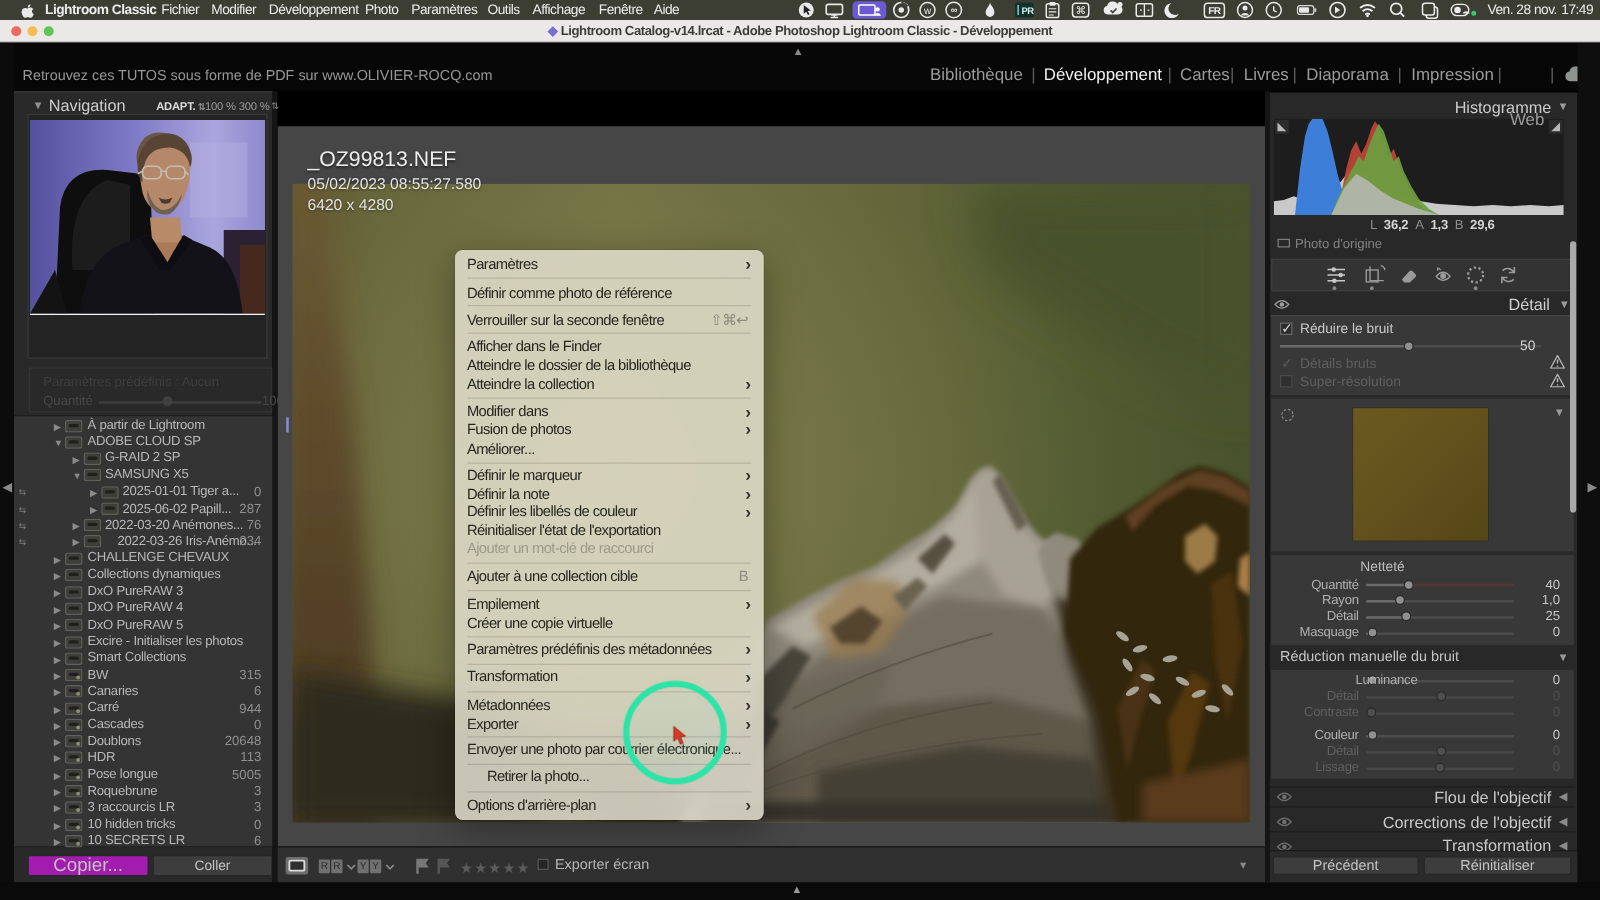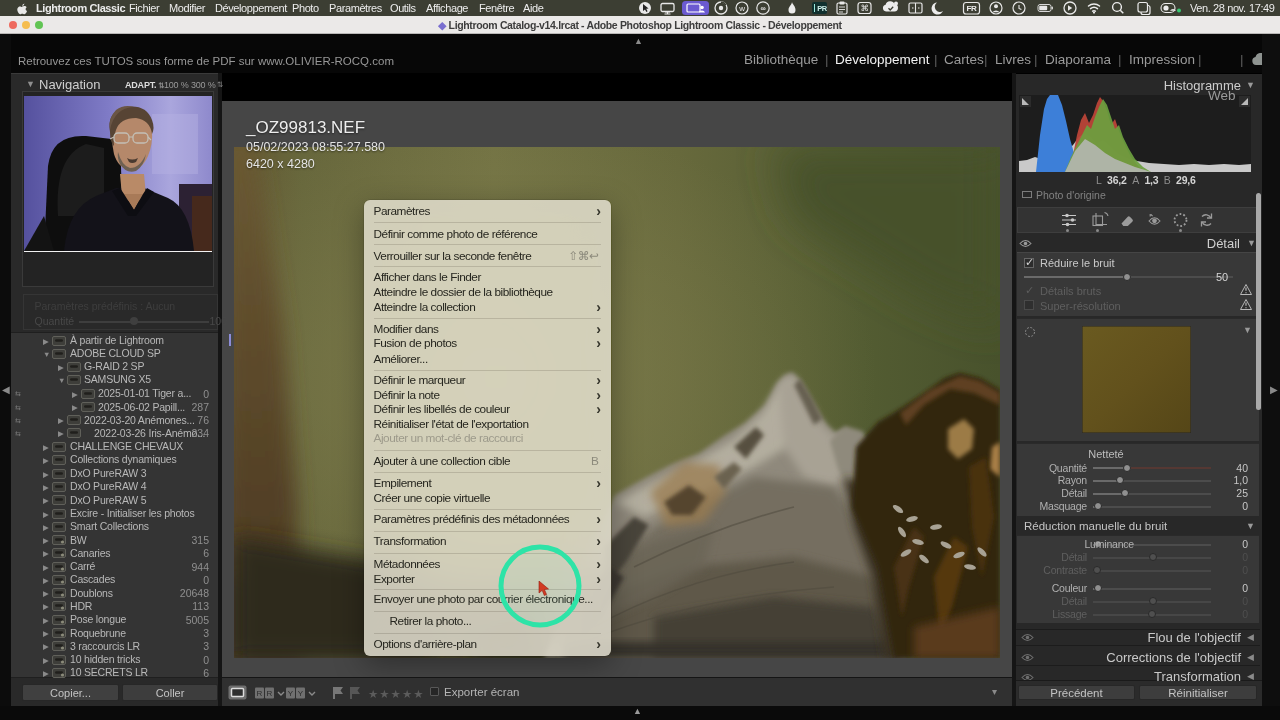--- a/index.html
+++ b/index.html
@@ -451,21 +451,21 @@
           <svg class="abs" style="left:41px;top:1.5px;" width="14" height="10" viewBox="0 0 14 10">
             <rect x="0.5" y="0.5" width="13" height="9" rx="1.5" fill="#3e3e3a" stroke="#60605a" stroke-width="1"></rect>
             <rect x="3" y="3.2" width="8" height="2.6" rx="1.3" fill="#201f1c"></rect>
             <circle cx="10.5" cy="7" r="1.6" fill="#8b8b7a"></circle>
           </svg>
           <span class="abs" style="left:59px;top:0;font-size:10.5px;color:#b8b8b8;letter-spacing:-0.2px;">10 SECRETS LR</span>
           <span class="abs" style="left:138px;top:0.5px;width:60px;text-align:right;font-size:10.5px;color:#8f8f8f;">6</span>
         </div>
     </div>
 
-    <div class="abs" style="left:11px;top:611px;width:97px;height:17px;background:#404040;border:1px solid #272727;border-radius:2px;color:#c3c3c3;font-size:11px;text-align:center;line-height:16px;">Copier...</div>
+    <div class="abs" style="left:11px;top:611px;width:97px;height:17px;background:#a21caf;border:1px solid #272727;border-radius:2px;color:#c3c3c3;font-size:15px;text-align:center;line-height:16px;">Copier...</div>
     <div class="abs" style="left:111px;top:611px;width:96px;height:17px;background:#3d3d3d;border:1px solid #272727;border-radius:2px;color:#c3c3c3;font-size:11px;text-align:center;line-height:16px;">Coller</div>
   </div>
   <div id="canvas">
     <svg id="photo" class="abs" style="left:12px;top:46px;" width="766" height="511" viewBox="0 0 766 511">
       <defs>
         <linearGradient id="bgh" x1="0" y1="0" x2="1" y2="0">
           <stop offset="0" stop-color="#645832"></stop>
             <stop offset="0.09" stop-color="#67673c"></stop>
           <stop offset="0.34" stop-color="#737344"></stop>
             <stop offset="0.58" stop-color="#67693c"></stop>

